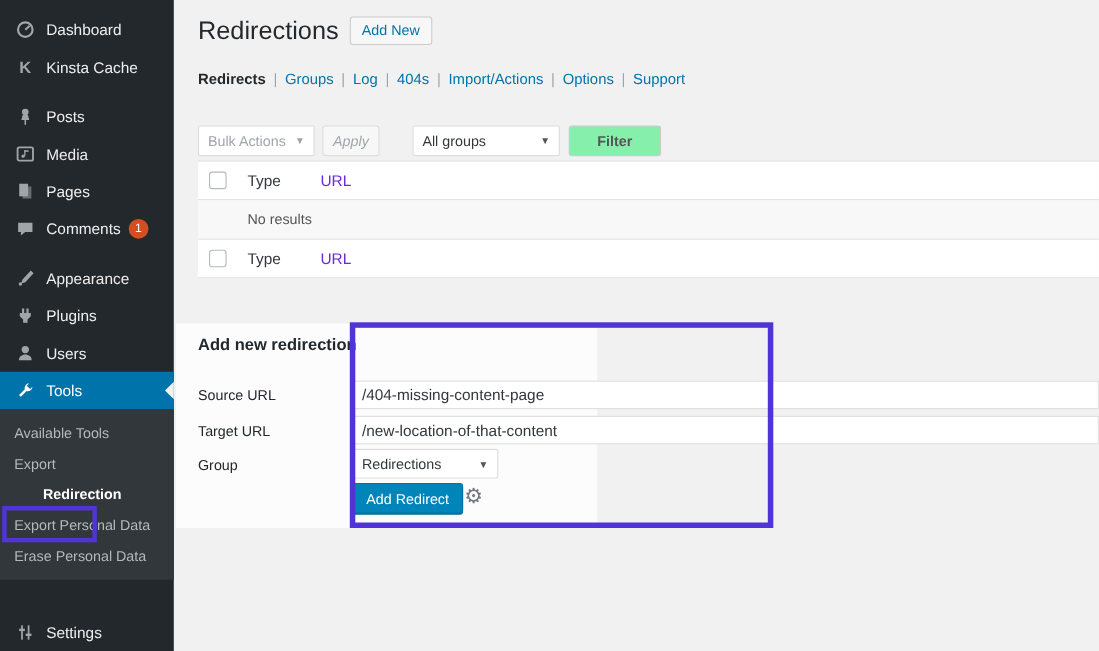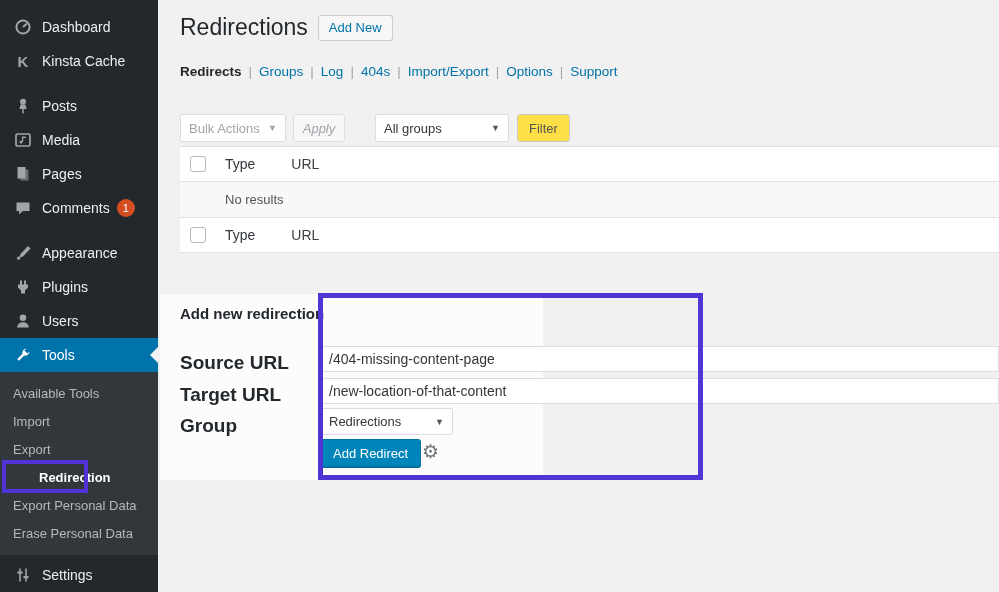--- a/index.html
+++ b/index.html
@@ -79,55 +79,55 @@
   .sel .arr { font-size: 9px; color: #555; margin-left: 8px; }
   #bulk-select { width: 106px; color: #a0a5aa; }
   #bulk-select .arr { color: #a0a5aa; }
   #apply-btn {
     margin-left: 7px; width: 52px; height: 28px;
     font-family: inherit; font-size: 13px; color: #a0a5aa;
     background: #f7f7f7; border: 1px solid #dddddd; border-radius: 3px; cursor: default; font-style: italic;
   }
   #group-select { margin-left: 30px; width: 134px; color: #32373c; }
   #filter-btn {
-    margin-left: 8px; height: 28px; padding: 0 11px;
+    margin-left: 8px; height: 28px; padding: 0 25px;
     font-family: inherit; font-size: 13px; color: #555;
-    background: #fde047; border: 1px solid #cccccc; border-radius: 3px; cursor: pointer;
+    background: #86efac; border: 1px solid #cccccc; border-radius: 3px; cursor: pointer; font-weight: bold;
   }
 
   
   #redirect-table { position: absolute; left: 22px; top: 146px; right: 0; border-top: 1px solid #e1e1e1; }
   .trow {
     height: 35px; background: #fff; border-bottom: 1px solid #e1e1e1;
     display: flex; align-items: center; font-size: 14px;
   }
   .trow input[type=checkbox] {
     width: 16px; height: 16px; margin-left: 10px;
     appearance: none; -webkit-appearance: none;
     background: #fff; border: 1px solid #b4b9be; border-radius: 3px; cursor: pointer;
   }
   .col-type { margin-left: 19px; color: #32373c; }
-  .col-url { margin-left: 36px; color: #404040; cursor: pointer; }
+  .col-url { margin-left: 36px; color: #6d28d9; cursor: pointer; }
   #empty-row {
     height: 36px; background: #f8f8f8; border-bottom: 1px solid #e1e1e1;
     display: flex; align-items: center; font-size: 13px; color: #555;
     padding-left: 45px;
   }
 
   
   #panel-bg {
     position: absolute; left: 2px; top: 294px; width: 383px; height: 186px;
     background: #fcfcfc; z-index: 0;
   }
   #panel-heading {
     position: absolute; left: 22px; top: 305px;
     font-size: 15px; font-weight: bold; color: #23282d; z-index: 2;
   }
   .form-label {
-    position: absolute; left: 22px; font-size: 19px; font-weight: bold; color: #23282d; z-index: 2;
+    position: absolute; left: 22px; font-size: 13px; font-weight: normal; color: #23282d; z-index: 2;
   }
   #label-source { top: 352px; }
   #label-target { top: 384px; }
   #label-group  { top: 415px; }
   .form-input {
     position: absolute; left: 162px; right: 0; height: 26px;
     border: 1px solid #dddddd; background: #fff; z-index: 2;
     font-family: inherit; font-size: 14px; color: #32373c; padding: 0 8px;
   }
   #source-input { top: 346px; }
@@ -255,21 +255,20 @@
     <span class="ico">
       <svg width="18" height="18" viewBox="0 0 18 18" fill="currentColor">
           <path d="M15.5 5.5a4.2 4.2 0 0 1-5.3 4L5 14.7 3.3 13l5.2-5.2a4.2 4.2 0 0 1 4-5.3L10.4 4.6l3 3z"></path>
         </svg>
     </span>
     <span>Tools</span>
   </div>
 
   <div class="submenu">
     <div class="submenu-item">Available Tools</div>
-    <div class="submenu-item">Import</div>
     <div class="submenu-item">Export</div>
     <div class="submenu-item current">Redirection</div>
     <div class="submenu-item">Export Personal Data</div>
     <div class="submenu-item">Erase Personal Data</div>
   </div>
 
   <div id="settings-row">
     <div class="menu-item">
       <span class="ico">
         <svg width="18" height="18" viewBox="0 0 18 18" fill="currentColor">
@@ -293,21 +292,21 @@
 
   <div id="subnav">
     <span class="tab current">Redirects</span>
     <span class="sep">|</span>
     <span class="tab">Groups</span>
     <span class="sep">|</span>
     <span class="tab">Log</span>
     <span class="sep">|</span>
     <span class="tab">404s</span>
     <span class="sep">|</span>
-    <span class="tab">Import/Export</span>
+    <span class="tab">Import/Actions</span>
     <span class="sep">|</span>
     <span class="tab">Options</span>
     <span class="sep">|</span>
     <span class="tab">Support</span>
   </div>
 
   <div id="toolbar">
     <div class="sel" id="bulk-select">
       <span>Bulk Actions</span>
       <span class="arr">▼</span>

